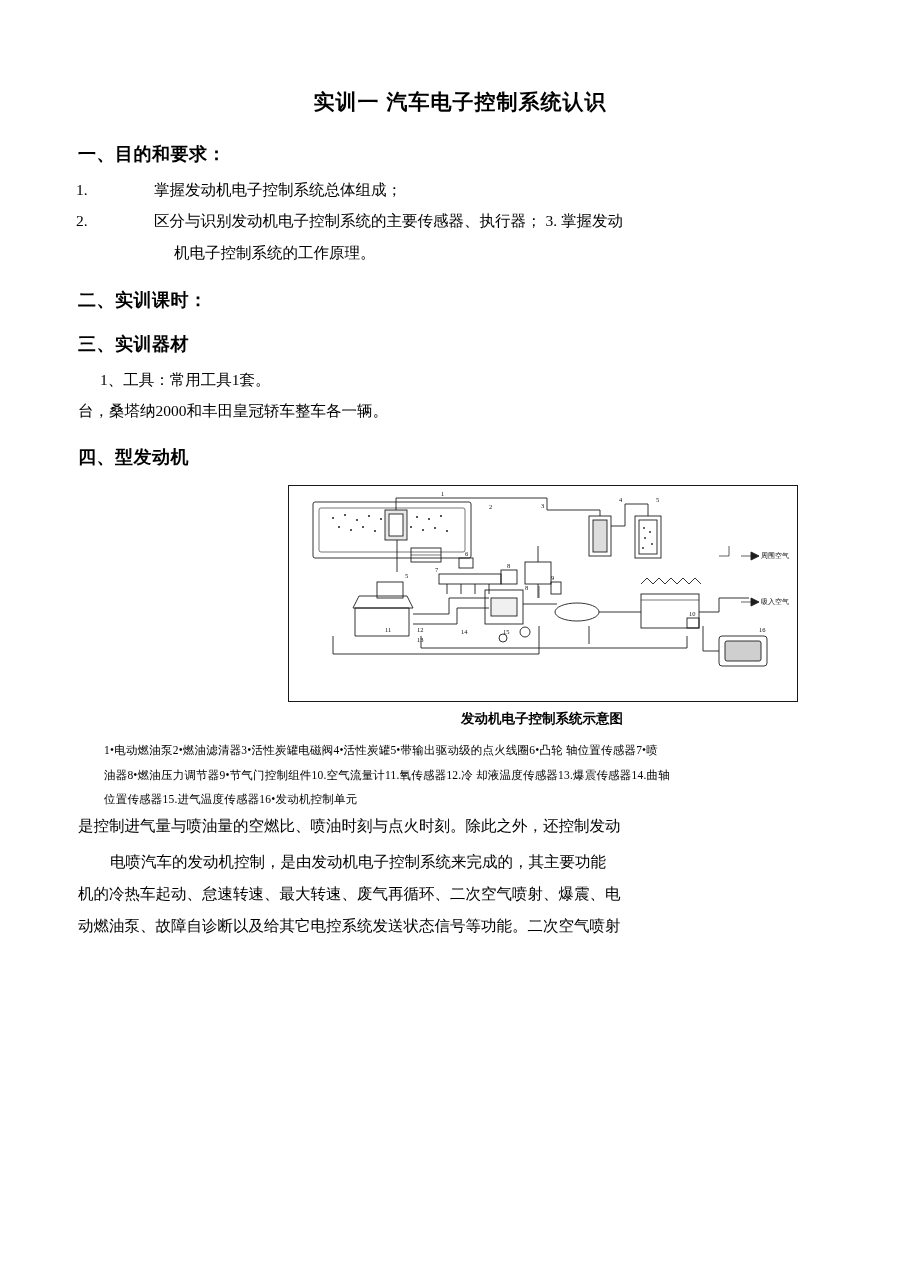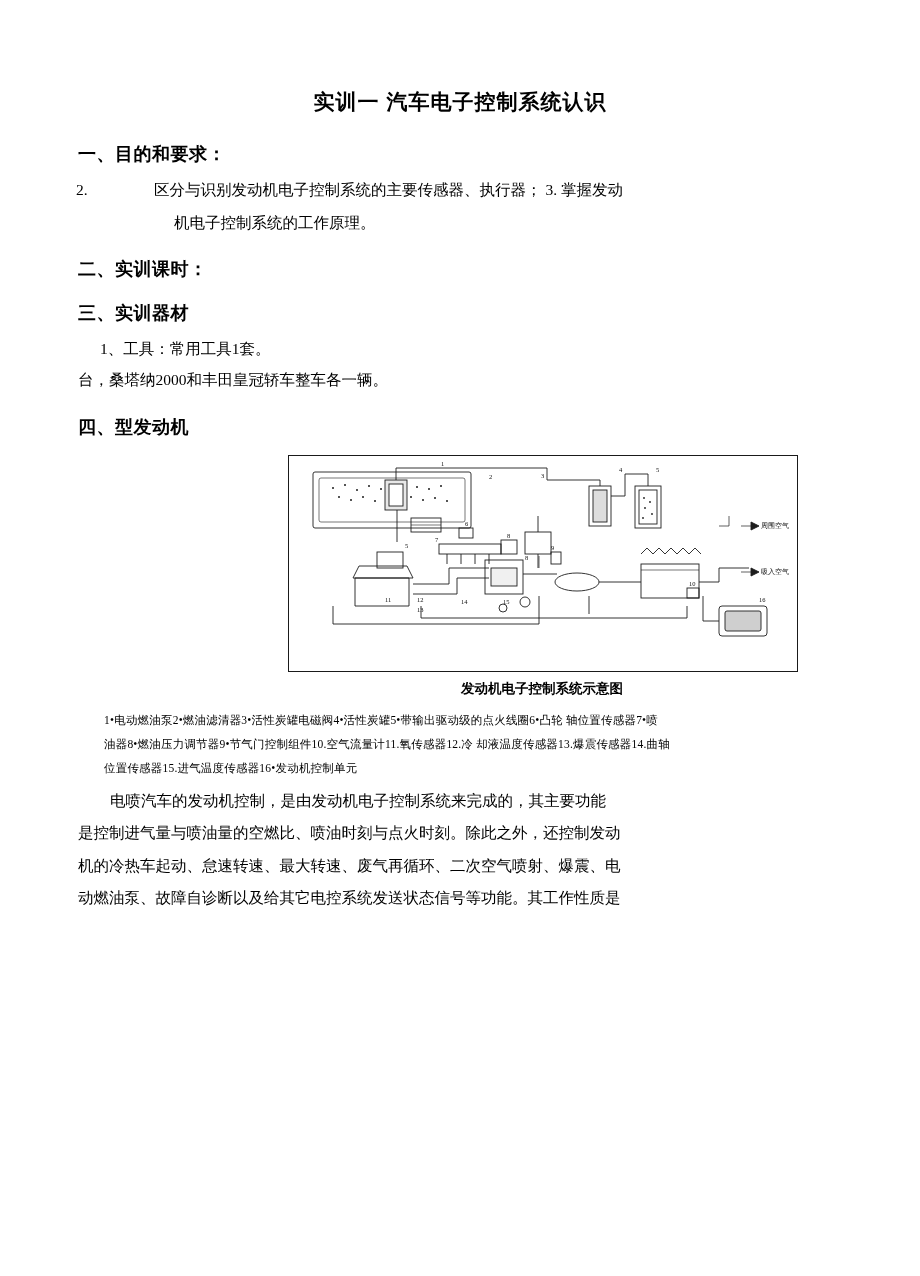--- a/index.html
+++ b/index.html
@@ -102,20 +102,23 @@
 </style>
 </head>
 <body>
 
 <div class="page">
 
   <div class="doc-title">实训一  汽车电子控制系统认识</div>
 
   <div class="h2">一、目的和要求：</div>
   <ul class="list">
+    <li>
+      <span class="num">1.</span><span>掌握发动机电子控制系统总体组成；</span>
+    </li>
     <li>
       <span class="num">2.</span><span>区分与识别发动机电子控制系统的主要传感器、执行器；  3. 掌握发动</span>
     </li>
   </ul>
   <div class="para indent1">机电子控制系统的工作原理。</div>
 
   <div class="h2">二、实训课时：</div>
 
   <div class="h2">三、实训器材</div>
   <div class="para indent2">1、工具：常用工具1套。</div>
@@ -261,18 +264,18 @@
     </div>
     <div class="fig-caption">发动机电子控制系统示意图</div>
   </div>
 
   <div class="legend">
     <div>1•电动燃油泵2•燃油滤清器3•活性炭罐电磁阀4•活性炭罐5•带输出驱动级的点火线圈6•凸轮 轴位置传感器7•喷</div>
     <div>油器8•燃油压力调节器9•节气门控制组件10.空气流量计11.氧传感器12.冷 却液温度传感器13.爆震传感器14.曲轴</div>
     <div>位置传感器15.进气温度传感器16•发动机控制单元</div>
   </div>
 
+  <div class="para" style="line-height:1.95">是控制进气量与喷油量的空燃比、喷油时刻与点火时刻。除此之外，还控制发动</div>
   <div class="para body">电喷汽车的发动机控制，是由发动机电子控制系统来完成的，其主要功能</div>
-  <div class="para" style="line-height:1.95">是控制进气量与喷油量的空燃比、喷油时刻与点火时刻。除此之外，还控制发动</div>
   <div class="para" style="line-height:1.95">机的冷热车起动、怠速转速、最大转速、废气再循环、二次空气喷射、爆震、电</div>
-  <div class="para" style="line-height:1.95">动燃油泵、故障自诊断以及给其它电控系统发送状态信号等功能。其工作性质是</div>
+  <div class="para" style="line-height:1.95">动燃油泵、故障自诊断以及给其它电控系统发送状态信号等功能。二次空气喷射</div>
 
 </div>
 
 </body></html>

